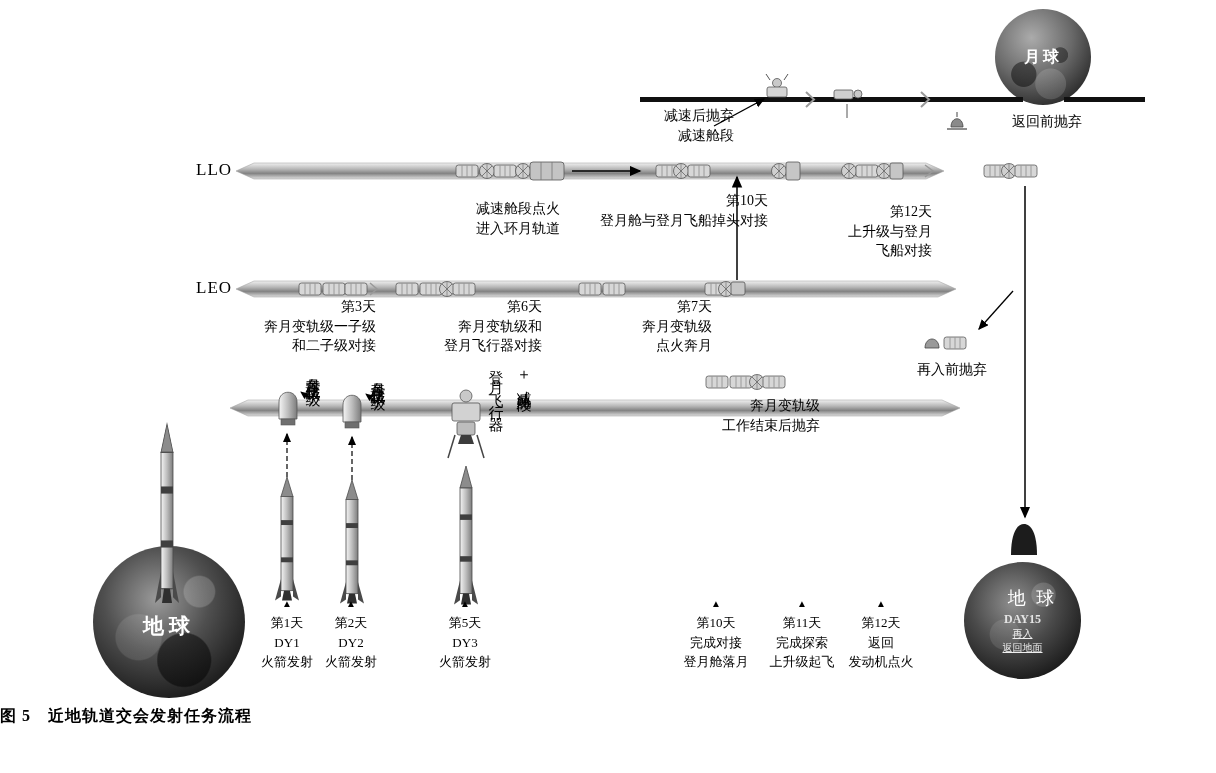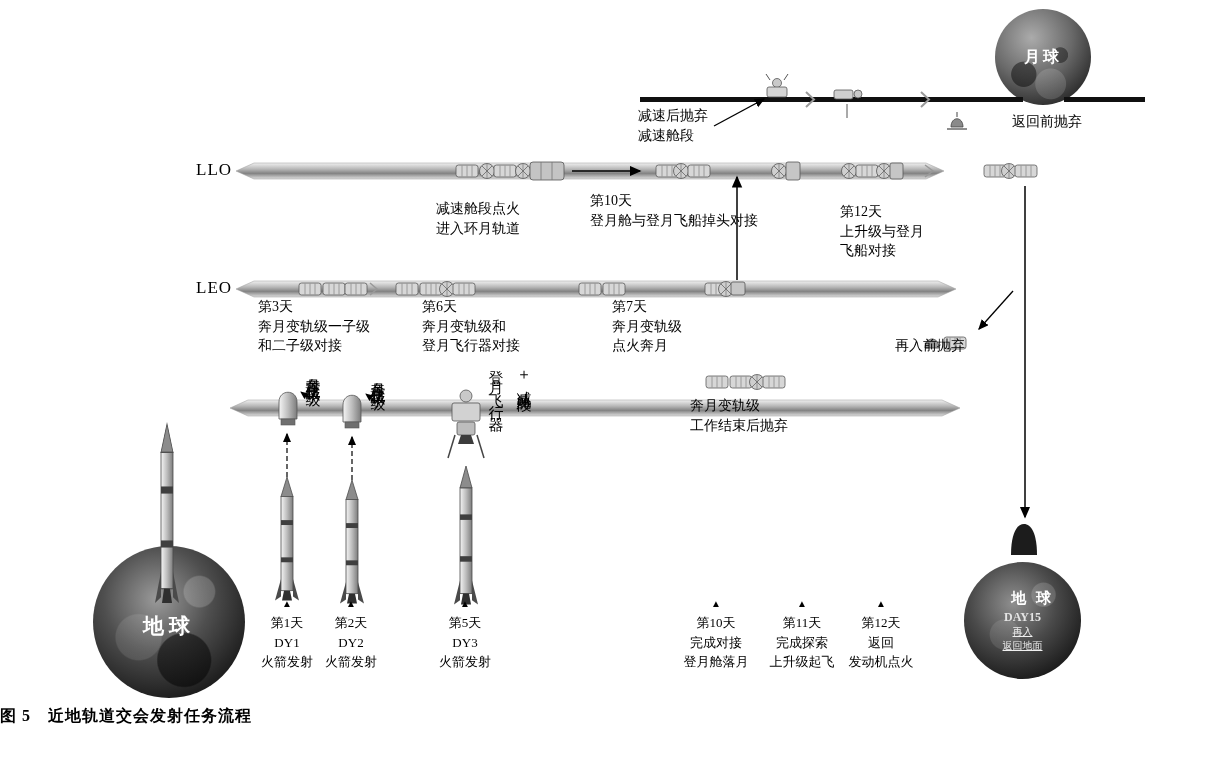--- a/index.html
+++ b/index.html
@@ -24,25 +24,25 @@
       radial-gradient(circle at 70% 30%, rgba(255,255,255,.18) 0 10%, transparent 11%),
       radial-gradient(circle at 30% 60%, rgba(255,255,255,.10) 0 16%, transparent 17%),
       radial-gradient(circle at 60% 75%, rgba(0,0,0,.5) 0 18%, transparent 19%),
       radial-gradient(circle at 42% 35%, #9a9a9a, #4f4f4f 40%, #1f1f1f 75%, #0c0c0c); }
   #earth-left span { font-size:21px; font-weight:bold; letter-spacing:5px;margin-top:7px; }
   #earth-right { left:964px; top:562px; width:117px; height:117px;
     background:
       radial-gradient(circle at 68% 28%, rgba(255,255,255,.16) 0 10%, transparent 11%),
       radial-gradient(circle at 35% 62%, rgba(255,255,255,.10) 0 14%, transparent 15%),
       radial-gradient(circle at 42% 35%, #8f8f8f, #4a4a4a 42%, #1d1d1d 76%, #0b0b0b); }
-  #earth-right .er-title { font-size:15px; font-weight:bold; letter-spacing:3px;margin-left:20px; }
+  #earth-right .er-title { font-size:18px; font-weight:normal; letter-spacing:3px;margin-left:20px; }
   #earth-right .er-day { font-size:12px; font-weight:bold; color:#e4e4e4; margin-top:2px; }
   #earth-right .er-l1, #earth-right .er-l2 { font-size:10px; color:#efefef;text-decoration:underline; }
   .ann { position:absolute; z-index:3; font-size:14px; line-height:1.4;
-    text-align:left; white-space:pre-line; }
+    text-align:right; white-space:pre-line; }
   .orbit-label { position:absolute; z-index:3; font-size:17px; letter-spacing:1px;text-align:center; }
   .vtext { position:absolute; z-index:3; writing-mode:vertical-rl;
     text-orientation:upright; font-size:15px; letter-spacing:2px; }
   .vwide { letter-spacing:12px; }
   .tl { position:absolute; top:598px; width:96px; z-index:3;
     text-align:center; font-size:13px; line-height:1.5; }
   .tl .tri { font-size:10px; line-height:1.2; margin-bottom:3px; }
   .caption { position:absolute; top:706px; left:0; width:100%; z-index:3;
     text-align:left; font-size:16px; font-weight:bold; letter-spacing:1px; }
 </style>
@@ -246,21 +246,21 @@
 飞船对接</div>
 <div class="ann" style="left:258px; top:297px; width:118px">第3天
 奔月变轨级一子级
 和二子级对接</div>
 <div class="ann" style="left:422px; top:297px; width:120px">第6天
 奔月变轨级和
 登月飞行器对接</div>
 <div class="ann" style="left:612px; top:297px; width:100px">第7天
 奔月变轨级
 点火奔月</div>
-<div class="ann" style="left:895px; top:336px; width:92px">再入前抛弃</div>
+<div class="ann" style="left:895px; top:360px; width:92px">再入前抛弃</div>
 <div class="ann" style="left:690px; top:396px; width:130px">奔月变轨级
 工作结束后抛弃</div>
 
 <div class="vtext" style="left:303px; top:366px; height:172px">奔月变轨级一子级</div>
 <div class="vtext" style="left:368px; top:370px; height:180px">奔月变轨级二子级</div>
 <div class="vtext vwide" style="left:486px; top:358px; height:150px">登月飞行器</div>
 <div class="vtext" style="left:514px; top:362px; height:110px">＋减速舱段</div>
 
 <div class="tl" style="left:239px">
   <div class="tri">▲</div>

